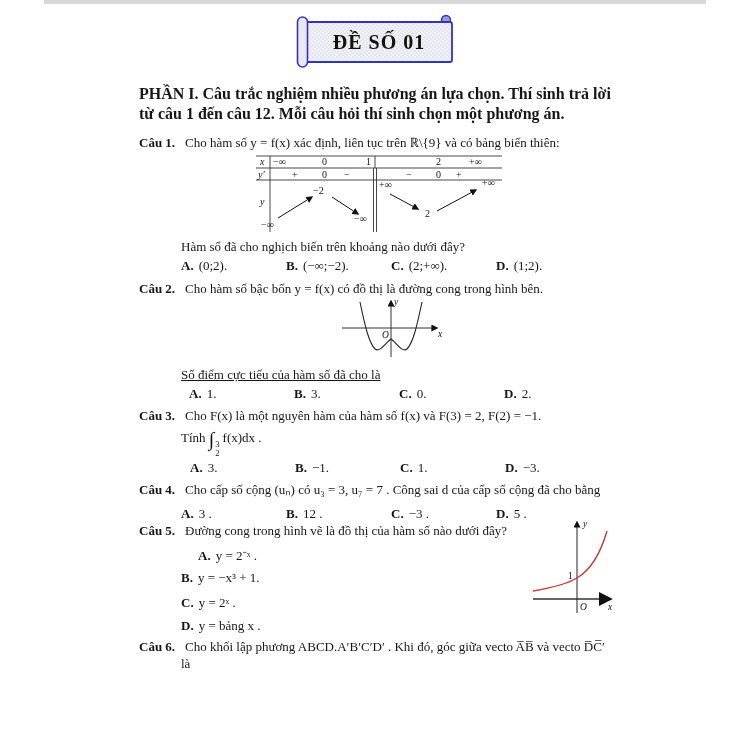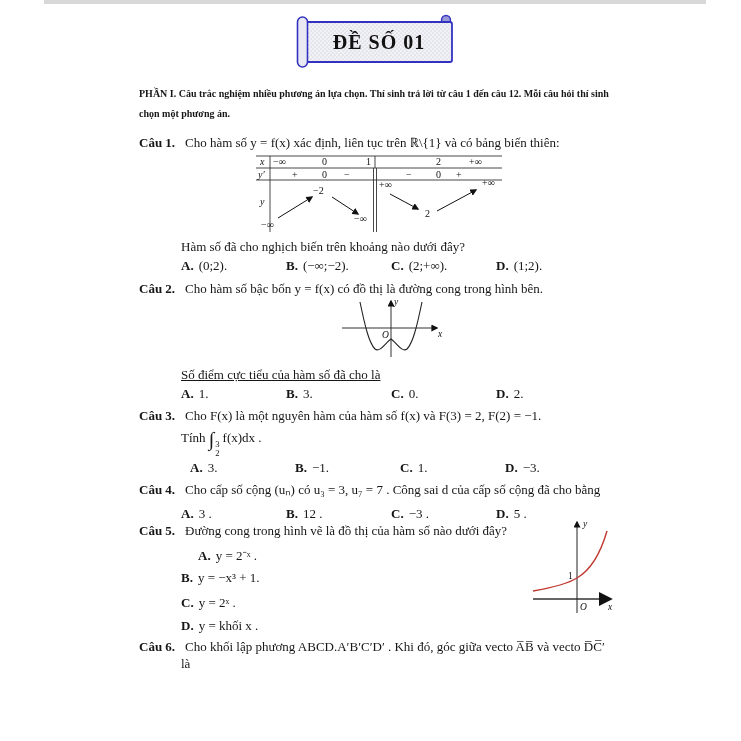--- a/index.html
+++ b/index.html
@@ -6,21 +6,21 @@
   body {
     width:741px; height:741px;
     background:#ffffff;
     font-family:"Liberation Serif", serif;
     color:#161616;
   }
   .page { position:relative; width:741px; height:670px; background:#ffffff; overflow:hidden; }
   .edge-top { position:absolute; top:0; left:44px; width:662px; height:4px; background:#d8d8d8; }
   .abs { position:absolute; }
 
-  .intro { width:482px; font-size:10px; font-weight:bold; line-height:20px; }
+  .intro { width:482px; font-size:16px; font-weight:bold; line-height:20px; }
 
   .q-row { display:flex; font-size:13px; line-height:17px; white-space:nowrap; }
   .q-label { font-weight:bold; flex:0 0 46px; width:46px; }
   .q-text { }
 
   .subline { font-size:13px; white-space:nowrap; }
 
   .opts { display:flex; font-size:13px; white-space:nowrap; }
   .opt { flex:0 0 105px; width:105px; }
   .opt:last-child { flex:1 1 auto; width:auto; }
@@ -56,21 +56,21 @@
     <circle cx="152" cy="10" r="4.5" fill="#9a9ad8" stroke="#3232c0" stroke-width="1.4"></circle>
     <rect x="12" y="12" width="146" height="40" rx="2" fill="url(#dots)" stroke="#3232c0" stroke-width="1.8"></rect>
     <rect x="3.5" y="7" width="10" height="50" rx="5" fill="#e9e9f4" stroke="#3232c0" stroke-width="1.6"></rect>
     <text x="85" y="39" text-anchor="middle" font-size="20" font-weight="bold" letter-spacing="1" fill="#111">ĐỀ SỐ 01</text>
   </svg>
 
   <div class="abs intro" style="left:139px; top:84px;">PHẦN I. Câu trắc nghiệm nhiều phương án lựa chọn. Thí sinh trả lời từ câu 1 đến câu 12. Mỗi câu hỏi thí sinh chọn một phương án.</div>
 
   <div class="abs q-row" style="left:139px; top:134px;">
     <span class="q-label">Câu 1.</span>
-    <span class="q-text">Cho hàm số y = f(x) xác định, liên tục trên ℝ\{1} và có bảng biến thiên:</span>
+    <span class="q-text">Cho hàm số y = f(x) xác định, liên tục trên ℝ\{9} và có bảng biến thiên:</span>
   </div>
 
   <svg class="abs" style="left:256px; top:155px;" width="247" height="78" viewBox="0 0 247 78">
     <defs>
       <marker id="ah" viewBox="0 0 10 10" refX="8" refY="5" markerWidth="7" markerHeight="7" orient="auto-start-reverse">
         <path d="M0,0 L10,5 L0,10 z" fill="#111"></path>
       </marker>
     </defs>
     <g stroke="#333" stroke-width="0.9">
       <line x1="0" y1="1" x2="246" y2="1"></line>
@@ -136,21 +136,21 @@
     <path d="M 26,6 C 31,30 35,47 41,53 C 46,57 52,46 57,43 C 62,46 68,57 73,53 C 79,47 83,30 88,6" fill="none" stroke="#222" stroke-width="1.1"></path>
     <g font-size="9.5" fill="#111">
       <text class="svg-math" x="48" y="42">O</text>
       <text class="svg-math" x="104" y="41">x</text>
       <text class="svg-math" x="60" y="9">y</text>
     </g>
   </svg>
 
   <div class="abs subline" style="left:181px; top:367px;text-decoration:underline;">Số điểm cực tiểu của hàm số đã cho là</div>
 
-  <div class="abs opts" style="left:181px; top:386px; width:440px;align-items:center;">
+  <div class="abs opts" style="left:189px; top:386px; width:440px;align-items:center;">
     <span class="opt"><span class="letter">A.</span><span>1.</span></span>
     <span class="opt"><span class="letter">B.</span><span>3.</span></span>
     <span class="opt"><span class="letter">C.</span><span>0.</span></span>
     <span class="opt"><span class="letter">D.</span><span>2.</span></span>
   </div>
 
   <div class="abs q-row" style="left:139px; top:407px;">
     <span class="q-label">Câu 3.</span>
     <span class="q-text">Cho F(x) là một nguyên hàm của hàm số f(x) và F(3) = 2, F(2) = −1.</span>
   </div>
@@ -190,21 +190,21 @@
   <div class="abs v-opt" style="left:198px; top:546px;">
     <span class="letter">A.</span><span>y = 2⁻ˣ .</span>
   </div>
   <div class="abs v-opt" style="left:181px; top:570px;">
     <span class="letter">B.</span><span>y = −x³ + 1.</span>
   </div>
   <div class="abs v-opt" style="left:181px; top:595px;">
     <span class="letter">C.</span><span>y = 2ˣ .</span>
   </div>
   <div class="abs v-opt" style="left:181px; top:618px;">
-    <span class="letter">D.</span><span>y = khối x .</span>
+    <span class="letter">D.</span><span>y = bảng x .</span>
   </div>
 
   <svg class="abs" style="left:531px; top:515px;" width="88" height="102" viewBox="0 0 88 102">
     <line x1="2" y1="84" x2="79" y2="84" stroke="#666" stroke-width="2" marker-end="url(#ah)"></line>
     <line x1="46" y1="98" x2="46" y2="7" stroke="#222" stroke-width="1" marker-end="url(#ah)"></line>
     <path d="M 2,76 C 25,72 38,68 46,63 C 58,56 69,40 76,16" fill="none" stroke-width="1.4" stroke="#c03a32"></path>
     <g font-size="9.5" fill="#111">
       <text x="37" y="64">1</text>
       <text class="svg-math" x="49" y="95">O</text>
       <text class="svg-math" x="77" y="95">x</text>

